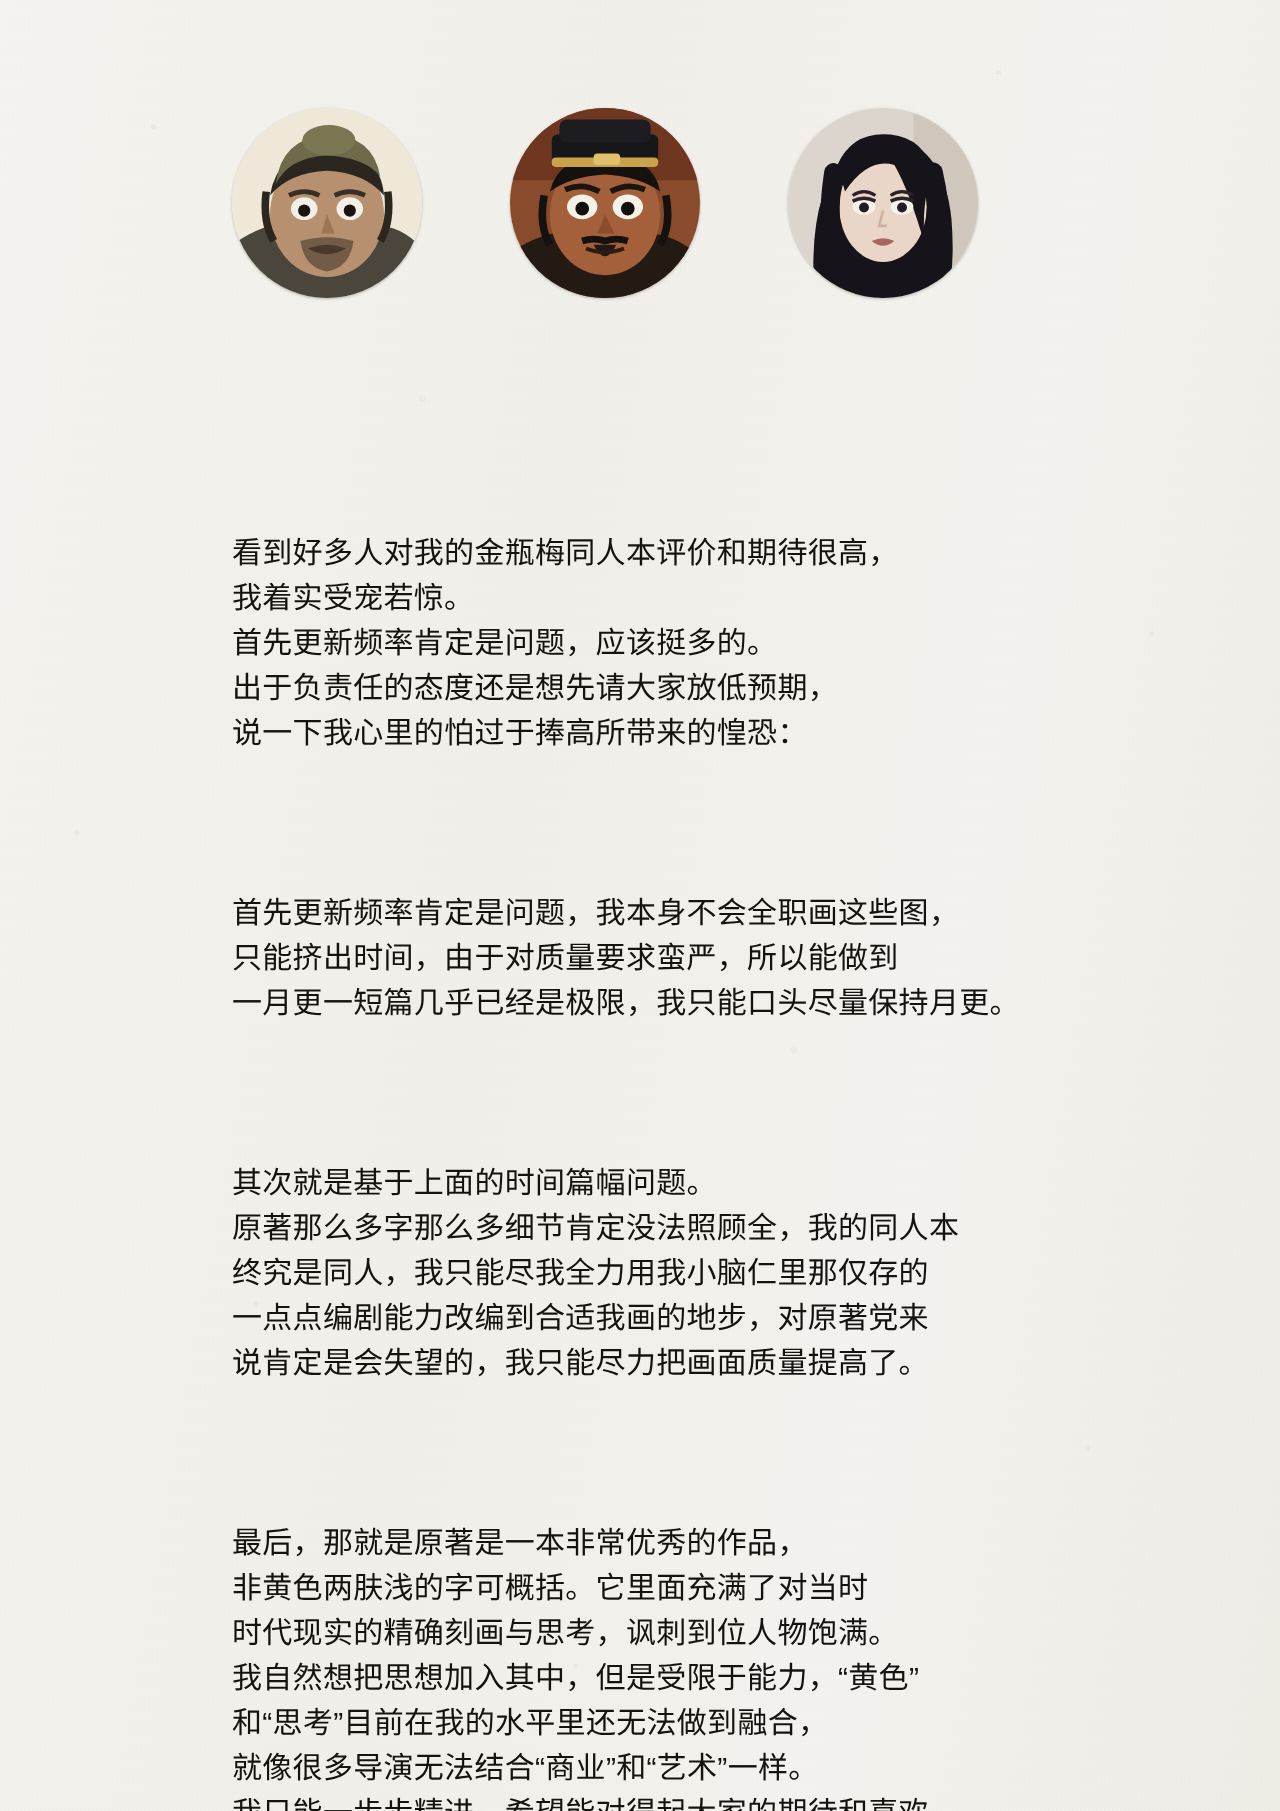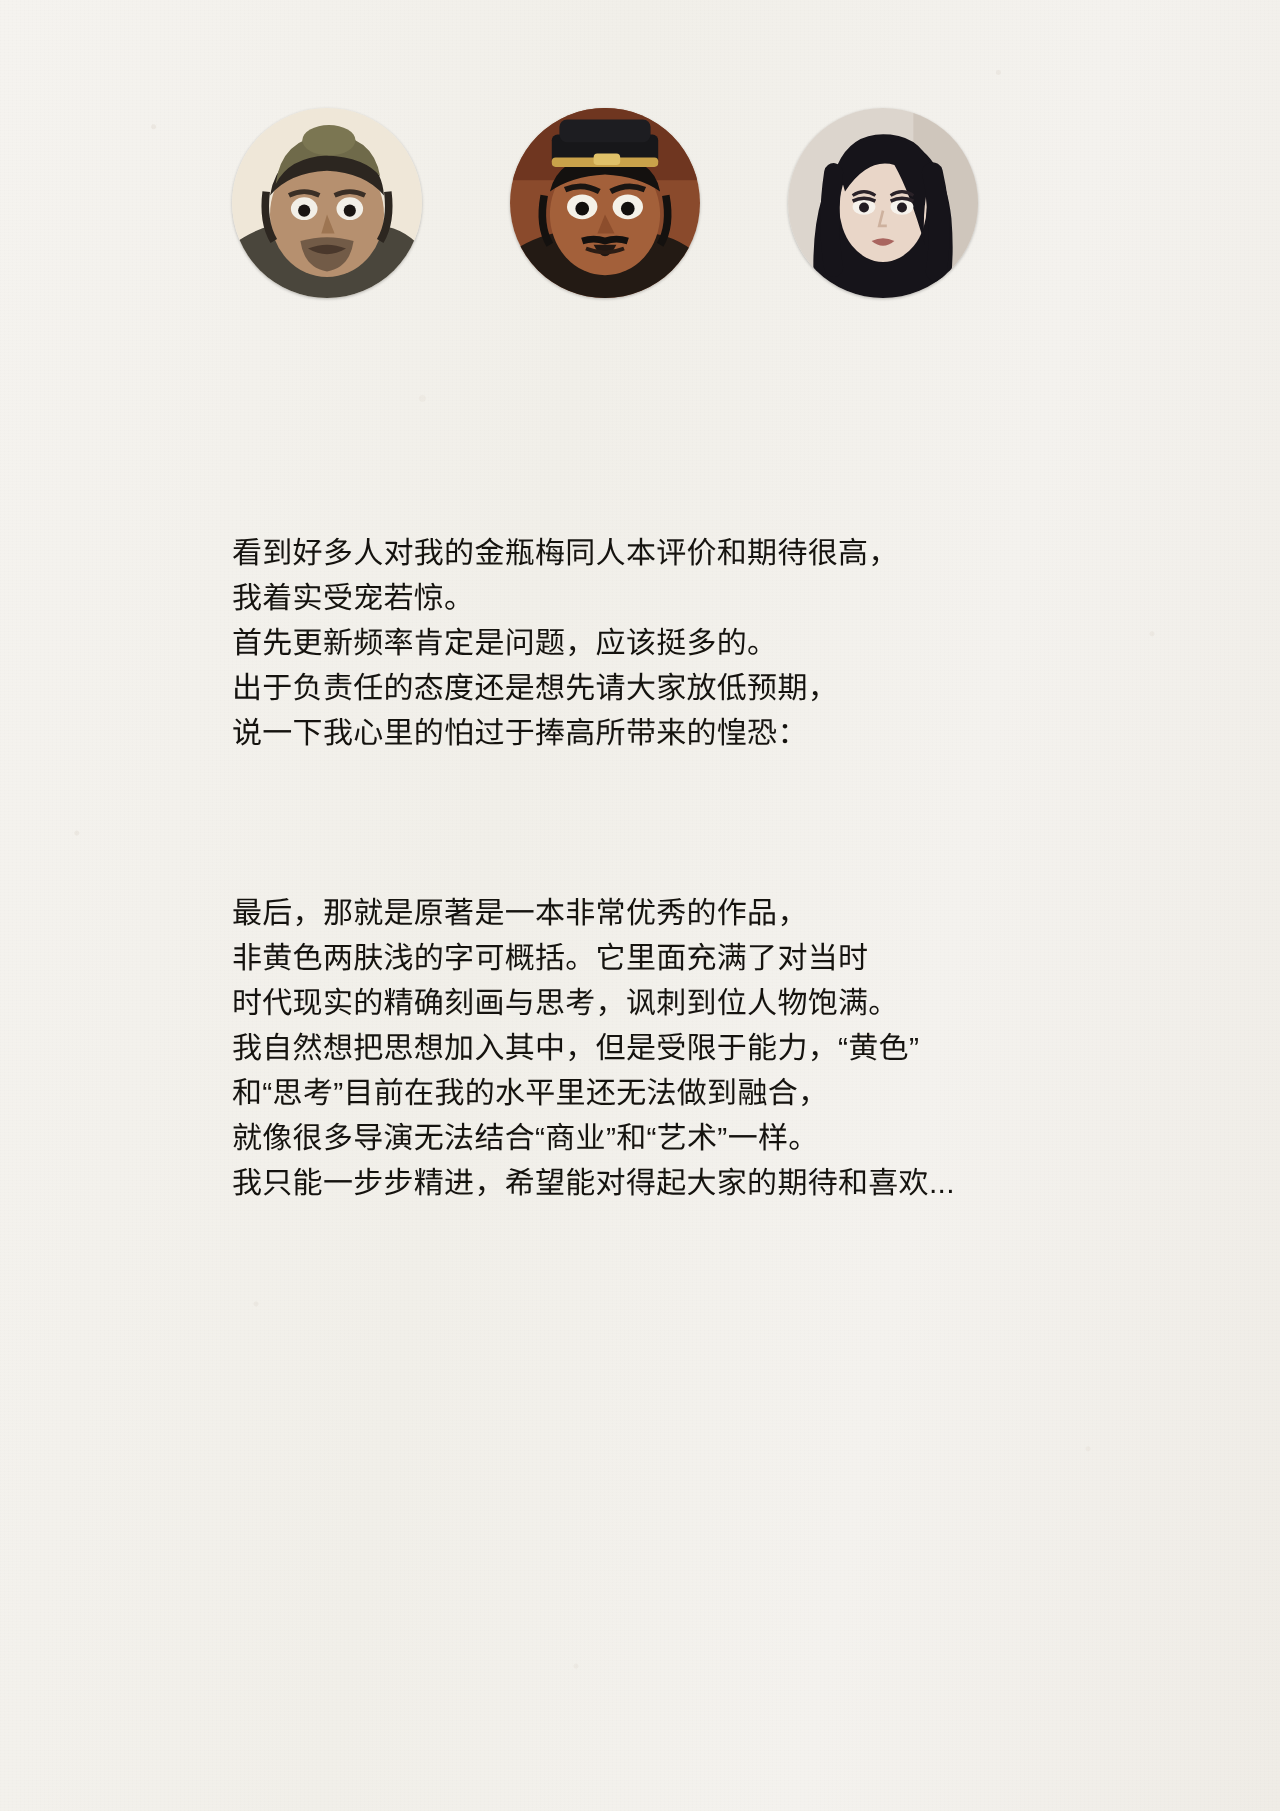--- a/index.html
+++ b/index.html
@@ -156,20 +156,28 @@
   </div>
 
 </div>
 
 <div class="note">
   <p class="para">看到好多人对我的金瓶梅同人本评价和期待很高，
 我着实受宠若惊。
 首先更新频率肯定是问题，应该挺多的。
 出于负责任的态度还是想先请大家放低预期，
 说一下我心里的怕过于捧高所带来的惶恐：</p>
+  <p class="para">首先更新频率肯定是问题，我本身不会全职画这些图，
+只能挤出时间，由于对质量要求蛮严，所以能做到
+一月更一短篇几乎已经是极限，我只能口头尽量保持月更。</p>
+  <p class="para">其次就是基于上面的时间篇幅问题。
+原著那么多字那么多细节肯定没法照顾全，我的同人本
+终究是同人，我只能尽我全力用我小脑仁里那仅存的
+一点点编剧能力改编到合适我画的地步，对原著党来
+说肯定是会失望的，我只能尽力把画面质量提高了。</p>
   <p class="para">最后，那就是原著是一本非常优秀的作品，
 非黄色两肤浅的字可概括。它里面充满了对当时
 时代现实的精确刻画与思考，讽刺到位人物饱满。
 我自然想把思想加入其中，但是受限于能力，“黄色”
 和“思考”目前在我的水平里还无法做到融合，
 就像很多导演无法结合“商业”和“艺术”一样。
 我只能一步步精进，希望能对得起大家的期待和喜欢...</p>
 </div>
 
 </body></html>

